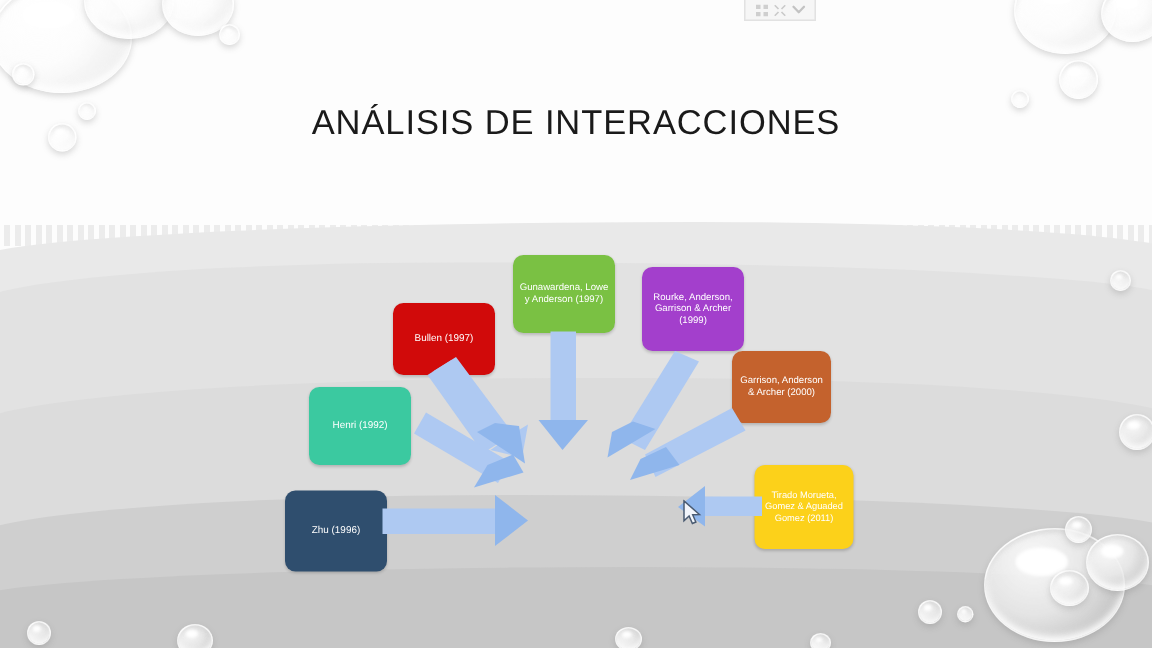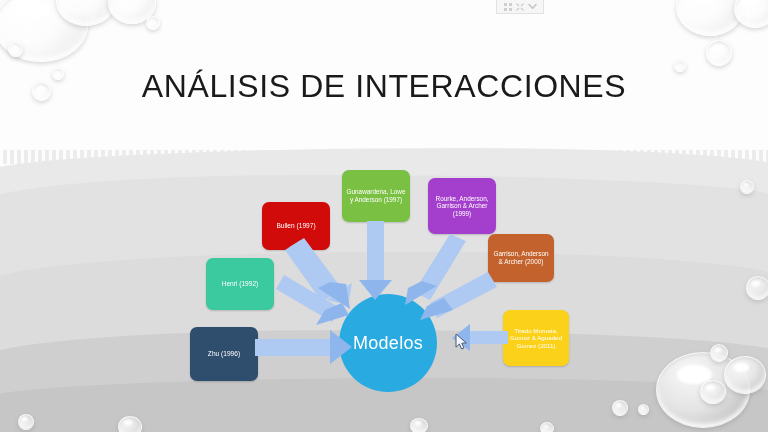--- a/index.html
+++ b/index.html
@@ -128,21 +128,21 @@
     justify-content: center;
   }
 
   
   .slide-title {
     position: absolute;
     left: 0;
     right: 0;
     top: 68px;
     text-align: center;
-    font-size: 32px;
+    font-size: 23px;
     letter-spacing: .6px;
     color: #1a1a1a;
     font-weight: 400;
     z-index: 18;
   }
 
   .diagram {
     position: absolute;
     inset: 0;
     z-index: 20;
@@ -272,23 +272,20 @@
 
     <rect x="255" y="339" width="78" height="17" fill="#AEC9F2"></rect>
     <polygon points="330,330 330,364 352,347" fill="#8FB6EC"></polygon>
 
     <rect x="464" y="331" width="44" height="13" fill="#AEC9F2"></rect>
     <polygon points="470,324 470,351 452,338" fill="#8FB6EC"></polygon>
   </svg>
 
   <div class="diagram">
 
-    <div class="center-node" style="left: 339px; top: 294px; width: 98px; height: 98px; background: rgb(41, 171, 226);">
-      <span>Modelos</span>
-    </div>
 
     <div class="node" style="left:262px; top:202px; width:68px; height:48px; background:#D10A0A; font-size:6.6px;">
       <span>Bullen (1997)</span>
     </div>
 
     <div class="node" style="left:342px; top:170px; width:68px; height:52px; background:#7AC143; font-size:6.4px;">
       <span>Gunawardena, Lowe y Anderson (1997)</span>
     </div>
 
     <div class="node" style="left:428px; top:178px; width:68px; height:56px; background:#A33FCC; font-size:6.4px;">

